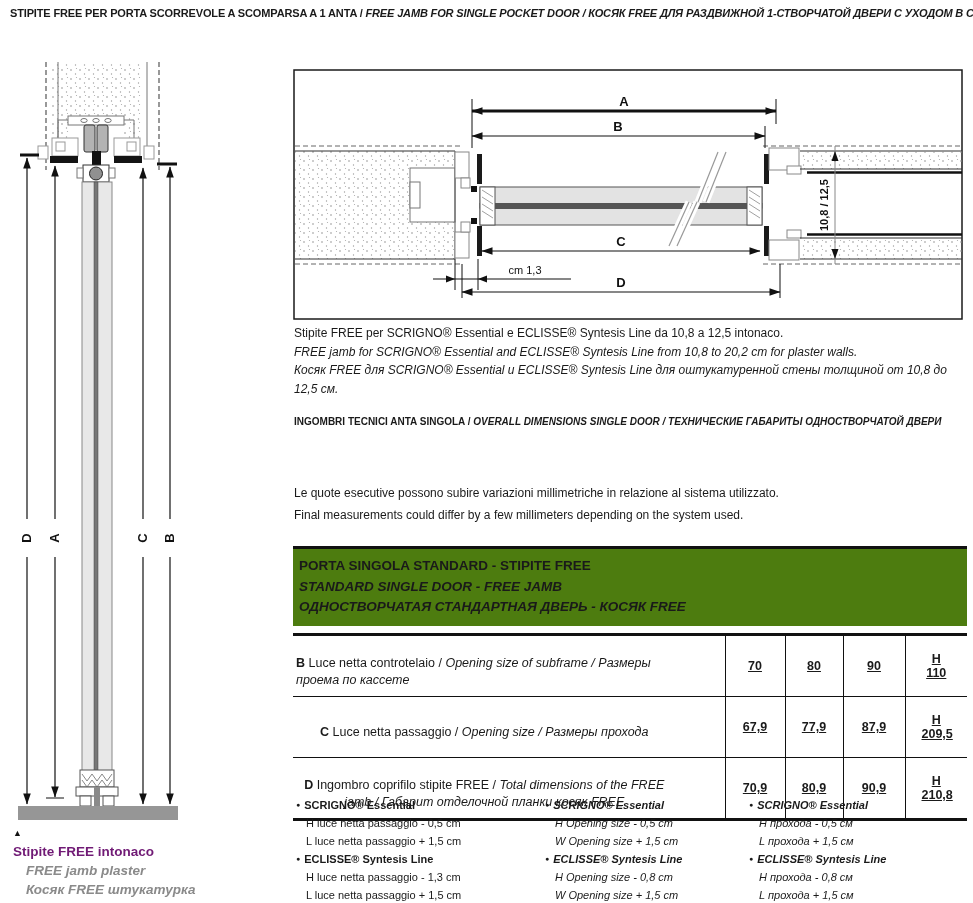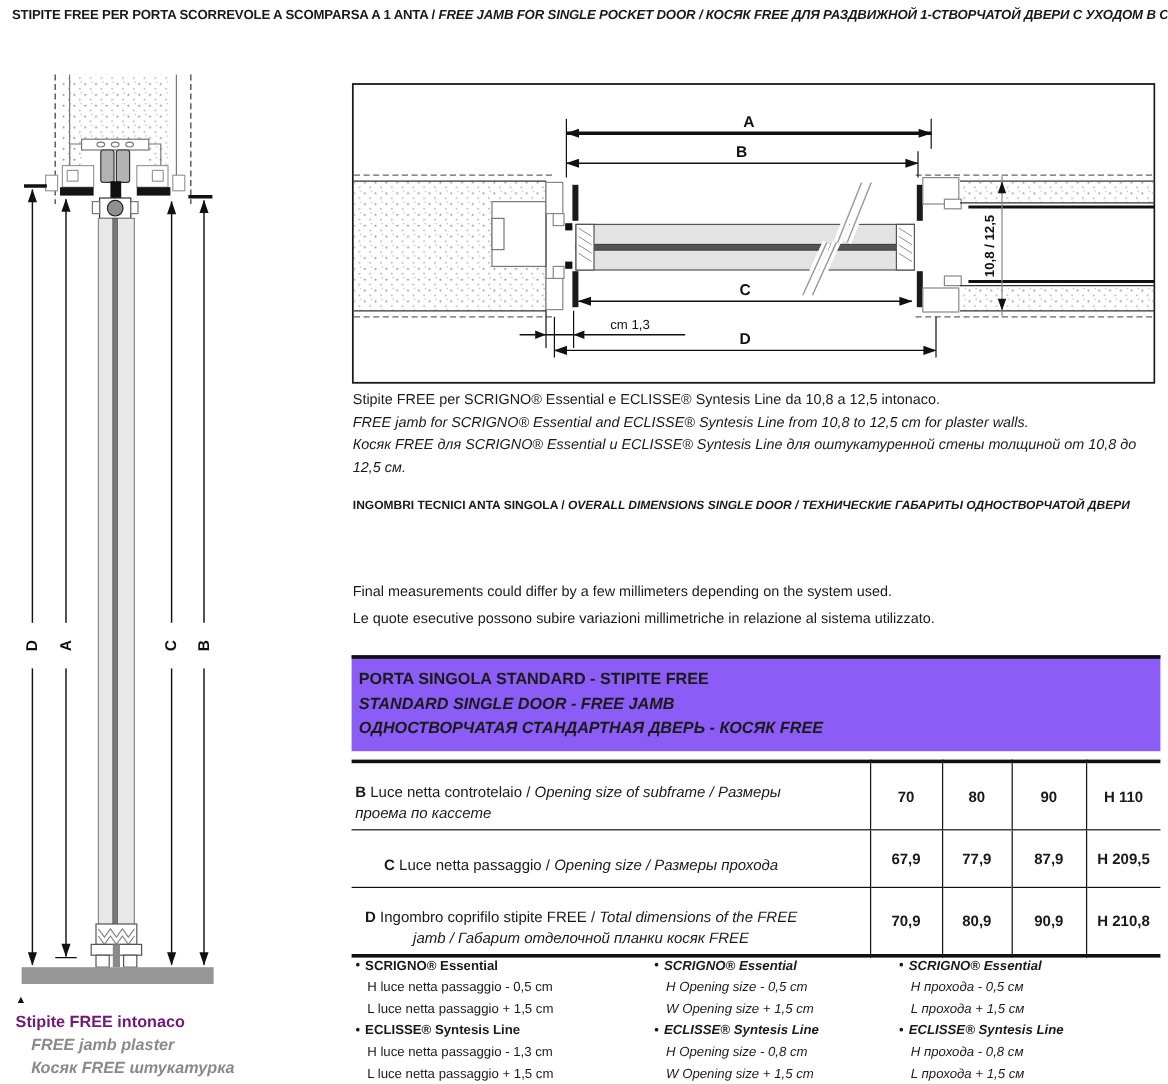--- a/index.html
+++ b/index.html
@@ -15,26 +15,26 @@
   .dl{font-size:13px;font-weight:700;fill:#111;}
   .ds{font-size:11px;fill:#111;}
   .db{font-size:11px;font-weight:700;fill:#111;}
   
   .figcap{position:absolute;left:294px;top:324px;width:670px;font-size:12px;line-height:18.5px;}
   
   .heading{position:absolute;left:294px;top:411px;width:655px;font-size:10px;font-weight:700;line-height:21.5px;}
   
   .notes{position:absolute;left:294px;top:483px;width:670px;font-size:12px;line-height:21.5px;}
   
-  .band{position:absolute;left:293px;top:546px;width:674px;box-sizing:border-box;background:#8b5cf6;border-top:3px solid #111;padding:7px 6px 8px 6px;font-size:13.5px;font-weight:700;line-height:20.5px;}
+  .band{position:absolute;left:293px;top:546px;width:674px;box-sizing:border-box;background:#4d7c0f;border-top:3px solid #111;padding:7px 6px 8px 6px;font-size:13.5px;font-weight:700;line-height:20.5px;}
   
   .spec{position:absolute;left:293px;top:633px;width:674px;border-collapse:collapse;table-layout:fixed;border-top:3px solid #111;border-bottom:3px solid #111;font-size:12.5px;}
   .spec td{vertical-align:middle;}
   .spec tr.r2 td,.spec tr.r3 td{border-top:1px solid #111;text-align:center;}
-  .spec td.val{border-left:1px solid #111;text-align:center;font-weight:700;padding:2px;}
+  .spec td.val{border-left:1px solid #111;text-align:center;font-weight:700;padding:16px;text-decoration:underline;}
   .spec td.lbl{padding:16px 52px 4px 3px;line-height:17.5px;}
   .spec tr.r1{height:52px;}
   .spec tr.r2{height:48px;}
   .spec tr.r3{height:50px;}
   
   .fncol{position:absolute;top:796px;width:235px;font-size:11px;line-height:18px;}
   .fncol.ital{font-style:italic;}
   .fnt{font-weight:700;}
   .blt{font-size:7px;vertical-align:2px;margin-right:4px;}
   .fnl{padding-left:10px;}
@@ -243,31 +243,31 @@
     <g stroke="#111">
       <line x1="169" y1="196" x2="169" y2="230" stroke-width="1"></line>
       <line x1="487" y1="196" x2="487" y2="230" stroke-width="1"></line>
       <line x1="169" y1="224" x2="487" y2="224" stroke-width="1.2" marker-start="url(#arR)" marker-end="url(#arR)"></line>
       <text class="dl" x="328" y="219" text-anchor="middle" stroke="none">D</text>
     </g>
   </svg>
 
   <div class="figcap">
     <div>Stipite FREE per SCRIGNO® Essential e ECLISSE® Syntesis Line da 10,8 a 12,5 intonaco.</div>
-    <div><em>FREE jamb for SCRIGNO® Essential and ECLISSE® Syntesis Line from 10,8 to 12,5 cm for plaster walls.</em></div>
+    <div><em>FREE jamb for SCRIGNO® Essential and ECLISSE® Syntesis Line from 10,8 to 20,2 cm for plaster walls.</em></div>
     <div><em>Косяк FREE для SCRIGNO® Essential и ECLISSE® Syntesis Line для оштукатуренной стены толщиной от 10,8 до 12,5 см.</em></div>
   </div>
 
   <div class="heading">
     <span>INGOMBRI TECNICI ANTA SINGOLA</span><span> / </span><em>OVERALL DIMENSIONS SINGLE DOOR</em><em> / </em><em>ТЕХНИЧЕСКИЕ ГАБАРИТЫ ОДНОСТВОРЧАТОЙ ДВЕРИ</em>
   </div>
 
   <div class="notes">
+    <div>Le quote esecutive possono subire variazioni millimetriche in relazione al sistema utilizzato.</div>
     <div>Final measurements could differ by a few millimeters depending on the system used.</div>
-    <div>Le quote esecutive possono subire variazioni millimetriche in relazione al sistema utilizzato.</div>
   </div>
 
   <div class="band">
     <div>PORTA SINGOLA STANDARD - STIPITE FREE</div>
     <div><em>STANDARD SINGLE DOOR - FREE JAMB</em></div>
     <div><em>ОДНОСТВОРЧАТАЯ СТАНДАРТНАЯ ДВЕРЬ - КОСЯК FREE</em></div>
   </div>
 
   <table class="spec">
     <colgroup>

